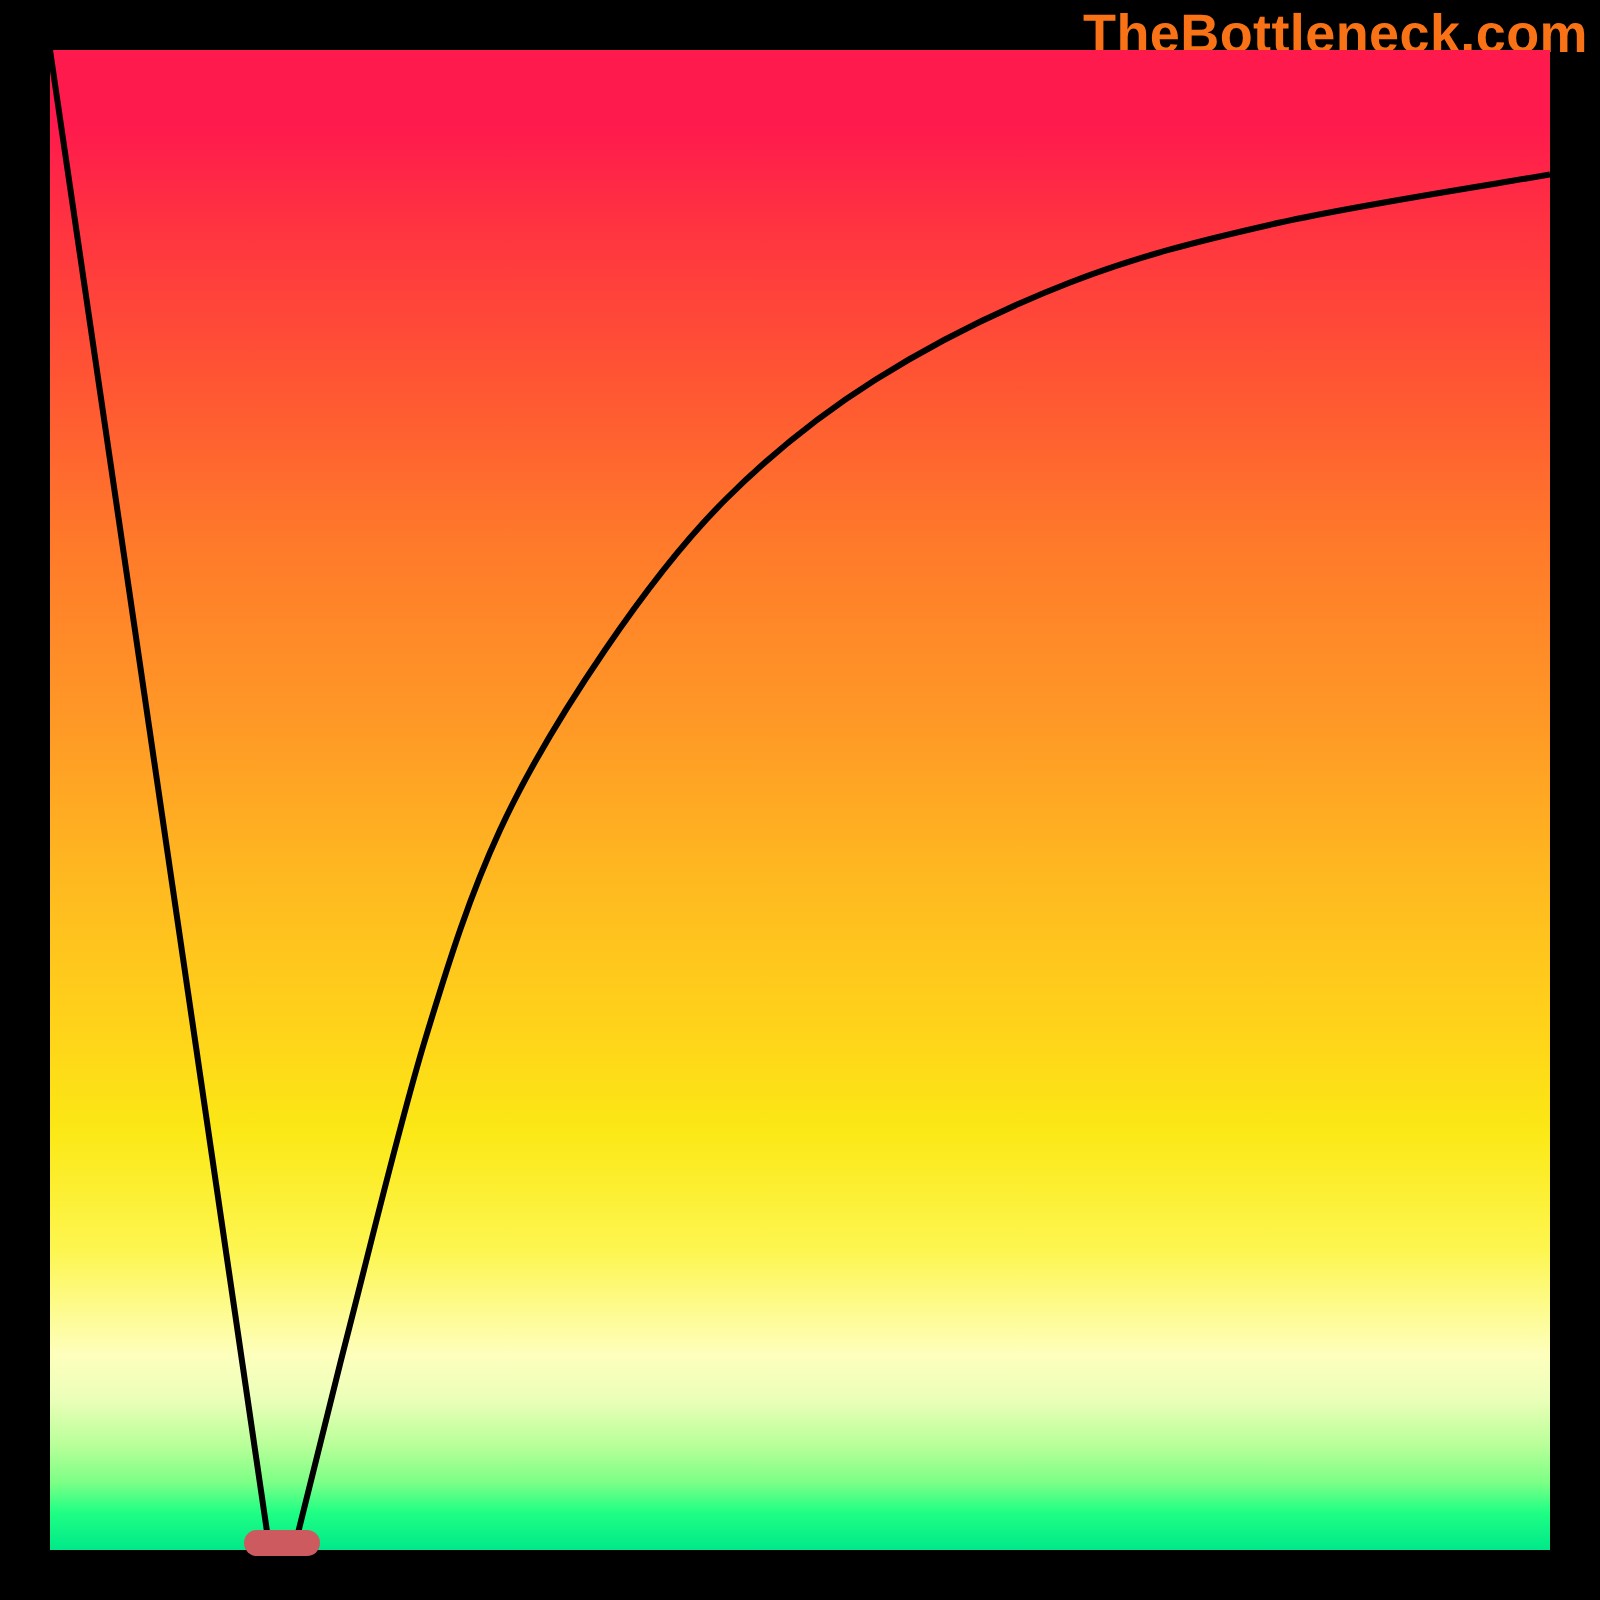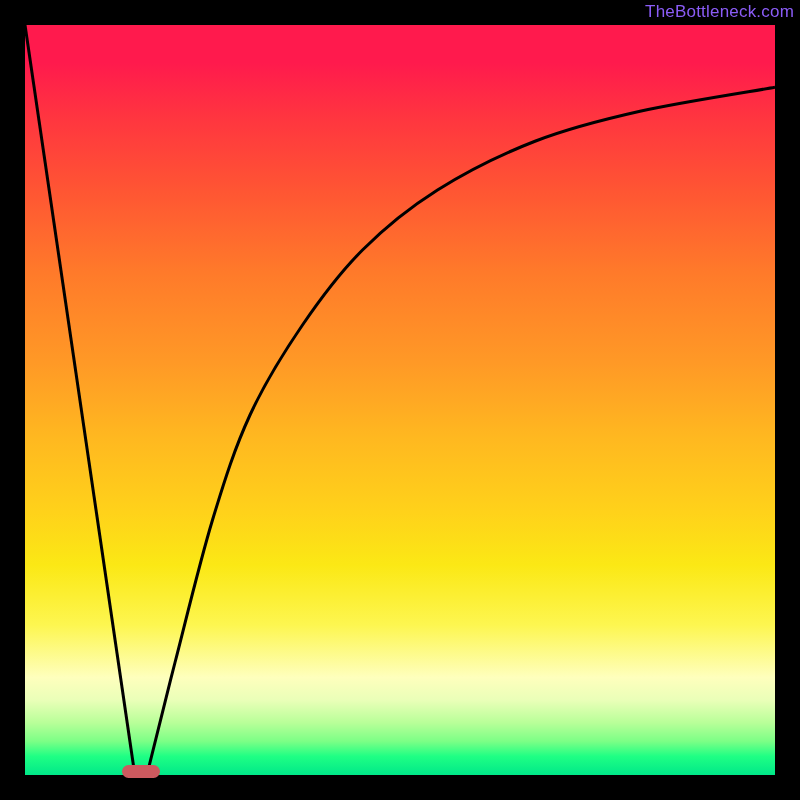--- a/index.html
+++ b/index.html
@@ -39,23 +39,23 @@
       #7cff86 95.5%,
       #1fff84 97.5%,
       #00e889 100%
     );
   }
   .watermark {
     position: absolute;
     top: 2px;
     right: 6px;
     font-family: Arial, Helvetica, sans-serif;
-    font-size: 17px;
-    font-weight: 400;
-    color: #8b5cf6;
+    font-size: 27px;
+    font-weight: 700;
+    color: #f97316;
     letter-spacing: 0.2px;
   }
   svg.curves {
     position: absolute;
     left: 0;
     top: 0;
     width: 750px;
     height: 750px;
     display: block;
   }

